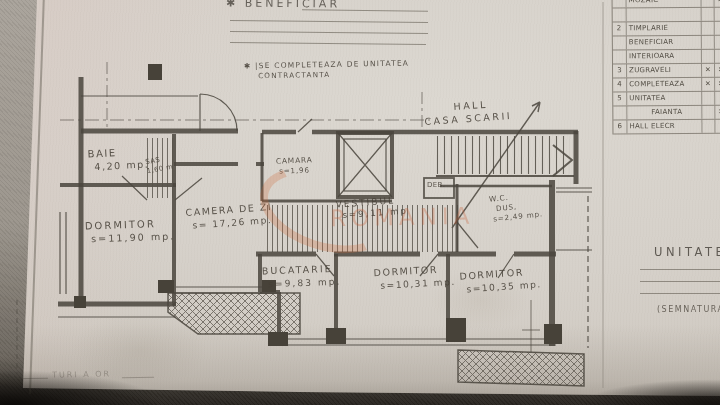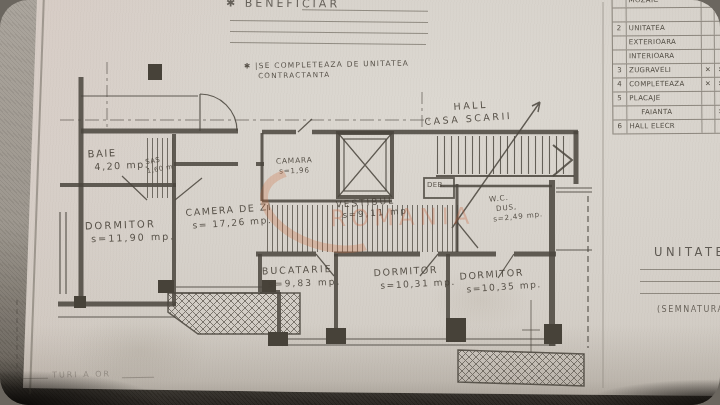--- a/index.html
+++ b/index.html
@@ -2,21 +2,20 @@
 <html><head>
 <meta charset="utf-8">
 <style>
   html,body{margin:0;padding:0;background:#6b665f;}
   #stage{
     position:relative;width:720px;height:405px;overflow:hidden;
     font-family:"DejaVu Sans",sans-serif;
     background:
       repeating-linear-gradient(47deg, rgba(0,0,0,.05) 0 1px, rgba(255,255,255,.03) 1px 3px),
       linear-gradient(to bottom,#a8a29a 0%,#9a948b 55%,#6b655d 88%,#36322c 96%,#27231f 100%);
-    border-radius: 28px;
   }
   
   .corner-bl{position:absolute;left:0;bottom:0;width:160px;height:34px;
     background:radial-gradient(ellipse at 8% 100%, #0c0a08 0%, rgba(12,10,8,0) 72%);}
   .corner-br{position:absolute;right:0;bottom:0;width:140px;height:26px;
     background:radial-gradient(ellipse at 95% 100%, #14110e 0%, rgba(20,17,14,0) 70%);}
   
   #paper{
     position:absolute;inset:0;
     clip-path:polygon(37px 0px, 720px 0px, 720px 396px, 300px 392px, 23px 388px);
@@ -173,27 +172,27 @@
         <span class="fm">✕</span>
       </div>
     <div class="frow">
         <span class="fno"></span>
         <span class="flabel"></span>
         <span class="fm"></span>
         <span class="fm"></span>
       </div>
     <div class="frow">
         <span class="fno">2</span>
-        <span class="flabel">UNITATEA</span>
-        <span class="fm"></span>
-        <span class="fm"></span>
-      </div>
-    <div class="frow">
-        <span class="fno"></span>
-        <span class="flabel">EXTERIOARA</span>
+        <span class="flabel">TIMPLARIE</span>
+        <span class="fm"></span>
+        <span class="fm"></span>
+      </div>
+    <div class="frow">
+        <span class="fno"></span>
+        <span class="flabel">BENEFICIAR</span>
         <span class="fm"></span>
         <span class="fm"></span>
       </div>
     <div class="frow">
         <span class="fno"></span>
         <span class="flabel">INTERIOARA</span>
         <span class="fm"></span>
         <span class="fm"></span>
       </div>
     <div class="frow">
@@ -203,27 +202,27 @@
         <span class="fm">✕</span>
       </div>
     <div class="frow">
         <span class="fno">4</span>
         <span class="flabel">COMPLETEAZA</span>
         <span class="fm">✕</span>
         <span class="fm">✕</span>
       </div>
     <div class="frow">
         <span class="fno">5</span>
-        <span class="flabel">PLACAJE</span>
-        <span class="fm"></span>
-        <span class="fm"></span>
-      </div>
-    <div class="frow">
-        <span class="fno"></span>
-        <span class="flabel" style="padding-left:14px">FAIANTA</span>
+        <span class="flabel">UNITATEA</span>
+        <span class="fm"></span>
+        <span class="fm"></span>
+      </div>
+    <div class="frow">
+        <span class="fno"></span>
+        <span class="flabel" style="padding-left:24px">FAIANTA</span>
         <span class="fm"></span>
         <span class="fm">✕</span>
       </div>
     <div class="frow">
         <span class="fno">6</span>
         <span class="flabel">HALL ELECR</span>
         <span class="fm"></span>
         <span class="fm"></span>
       </div>
   </div>

